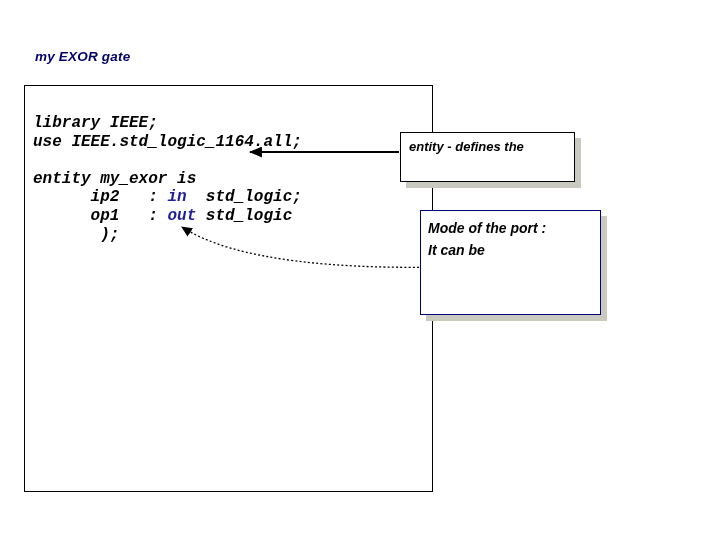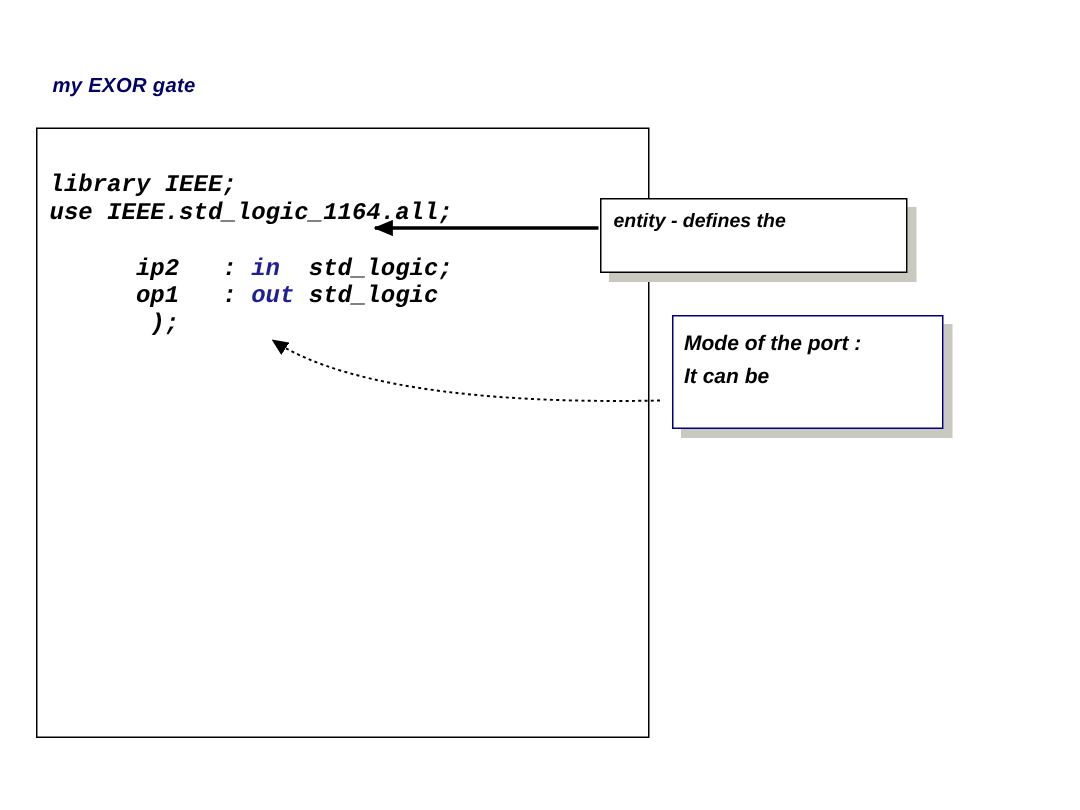--- a/index.html
+++ b/index.html
@@ -34,48 +34,49 @@
   .arrow-layer{position:absolute;left:0;top:0;width:720px;height:540px;pointer-events:none;}
   .arrow-layer .solid-arrow{stroke:var(--arrow-black,#000);stroke-width:2.2px;}
   .arrow-layer .dotted-arrow{stroke:var(--arrow-black,#000);stroke-width:1.3px;fill:none;stroke-dasharray:2 2.2;}
   .arrow-layer marker path{fill:var(--arrow-black,#000);}
 
   .callout{
     position:absolute;background:#ffffff;box-sizing:border-box;
     font-weight:700;color:#000000;
   }
   .entity-callout{
-    left:400px;top:132px;width:205px;height:50px;
+    left:400px;top:132px;width:175px;height:50px;
     border:1px solid var(--box-border,#000000);
     box-shadow:6px 6px 0 var(--shadow-gray,#c9c9c0);
     padding:4px 6px 0 8px;
     font-size:13px;line-height:20px;
   }
   .mode-callout{
-    left:448px;top:210px;width:181px;height:76px;
+    left:420px;top:210px;width:181px;height:105px;
     border:1px solid var(--mode-border,#000080);
     box-shadow:6px 6px 0 var(--shadow-gray,#c9c9c0);
     padding:6px 4px 0 7px;
     font-size:14px;line-height:22px;
   }
   .mode-callout .mode-line-blue{color:var(--mode-blue,#0000cc);}
 </style>
 </head>
 <body>
 
 <div class="slide">
 
   <div class="slide-title">my EXOR gate</div>
 
   <div class="code-box"></div>
 
   <div class="code-listing">
       <div class="code-line"><span>library IEEE;</span></div>
       <div class="code-line"><span>use IEEE.std_logic_1164.all;</span></div>
       <div class="code-line"><span></span></div>
+      <div class="code-line"><span>entity my_exor is</span></div>
       <div class="code-line"><span>      ip2   : </span><span class="kw">in</span><span>  std_logic;</span></div>
       <div class="code-line"><span>      op1   : </span><span class="kw">out</span><span> std_logic</span></div>
       <div class="code-line"><span>       );</span></div>
     </div>
 
   <svg class="arrow-layer" width="720" height="540" viewBox="0 0 720 540" xmlns="http://www.w3.org/2000/svg">
     <defs>
       <marker id="ah-solid" viewBox="0 0 12 10" refX="11" refY="5" markerWidth="13" markerHeight="11" markerUnits="userSpaceOnUse" orient="auto">
         <path d="M0,0 L12,5 L0,10 z"></path>
       </marker>

